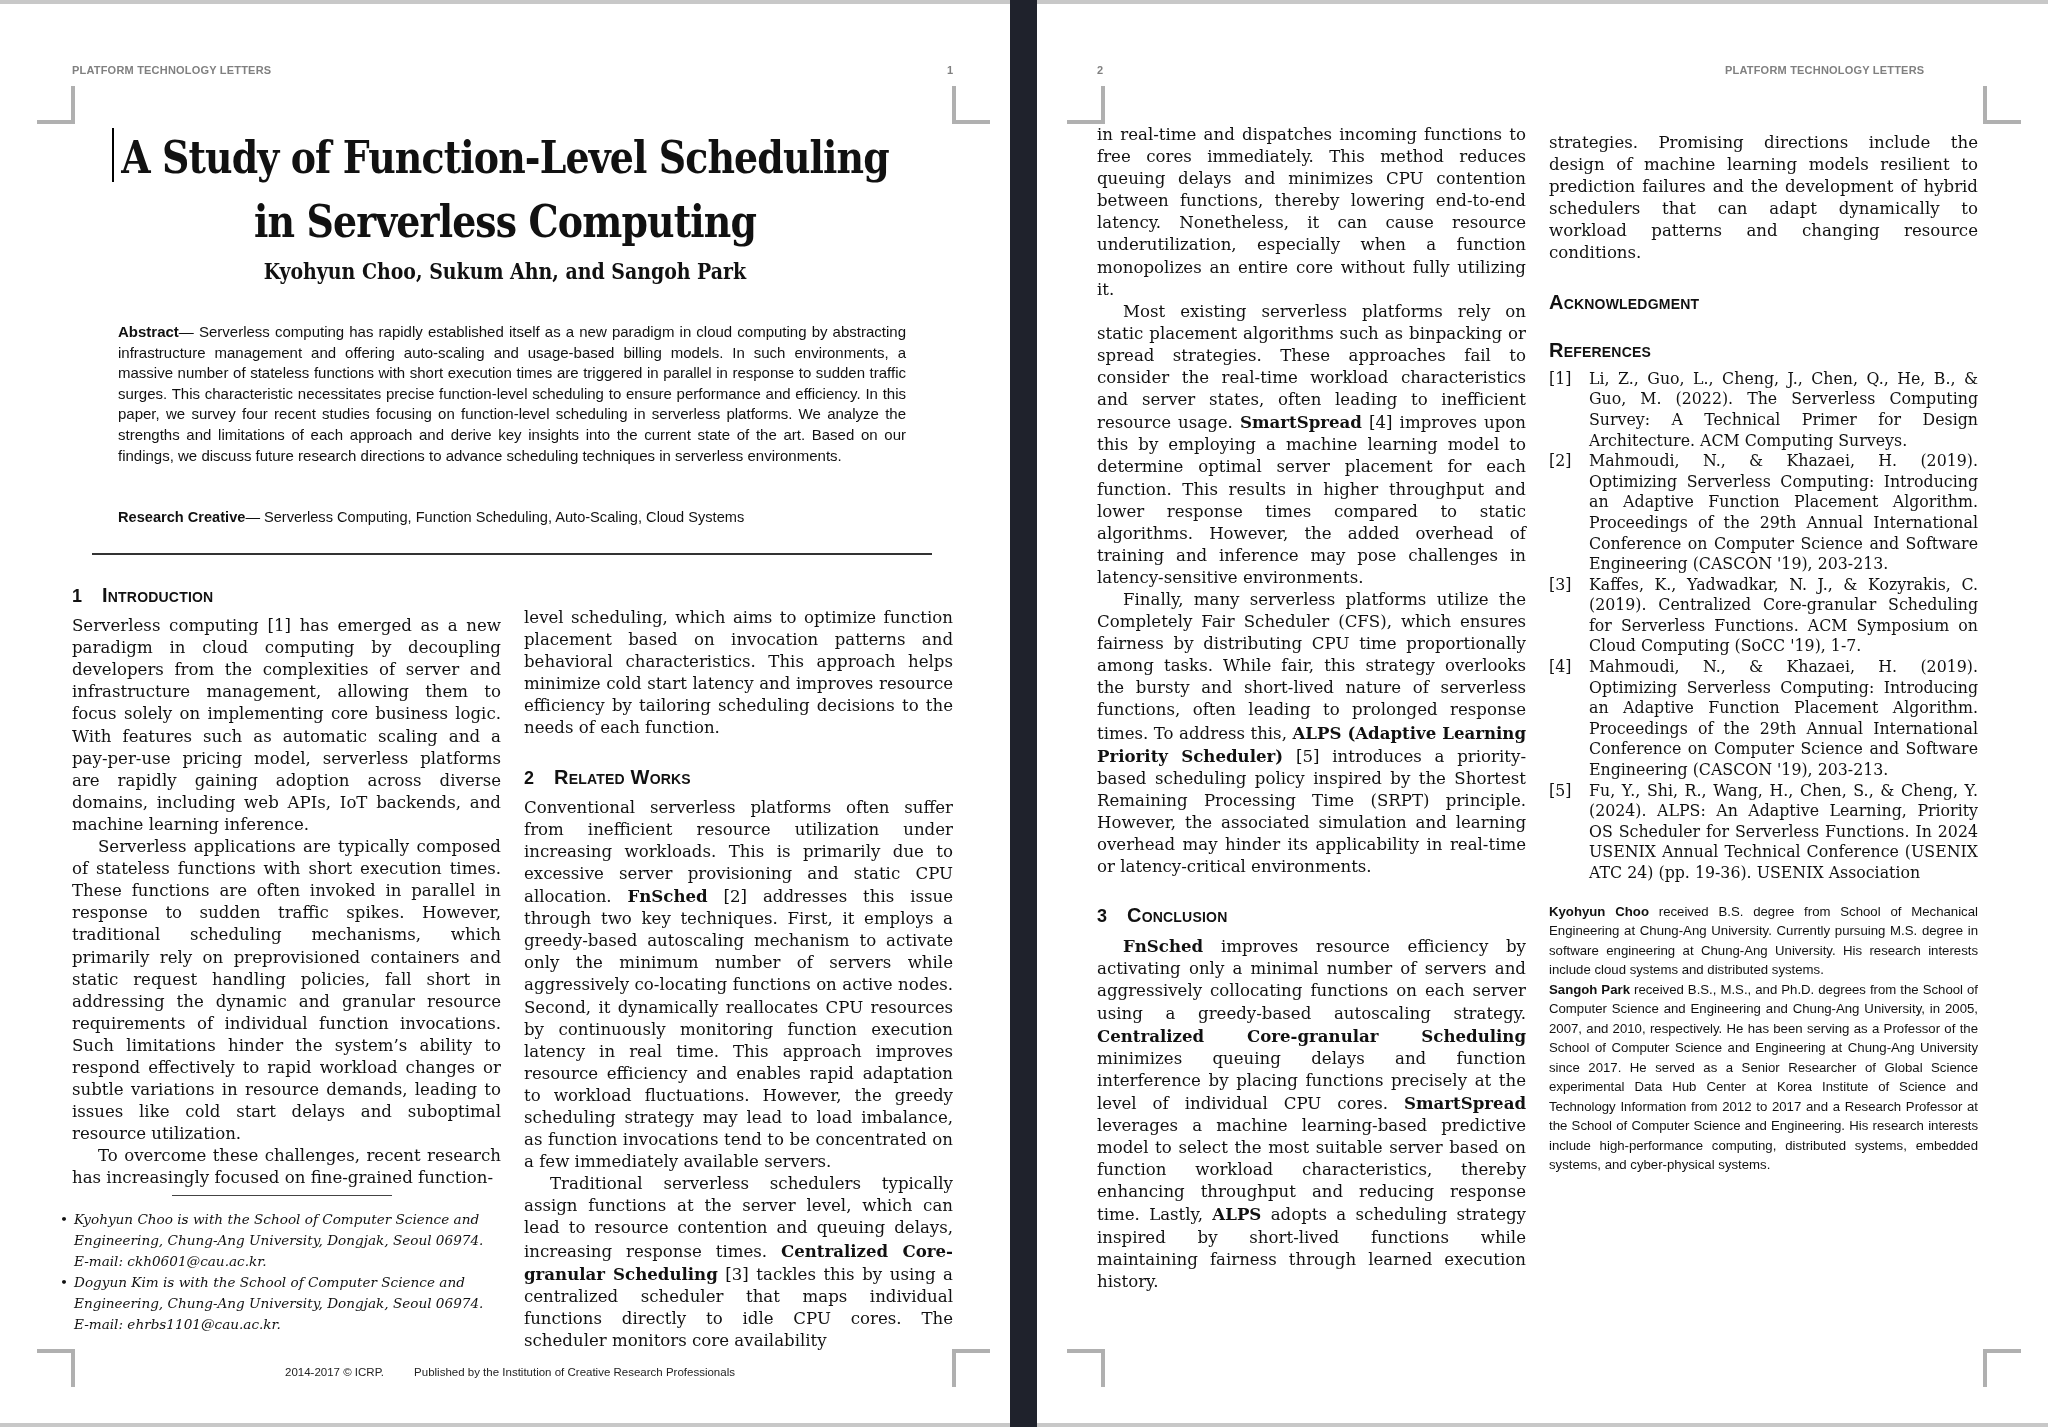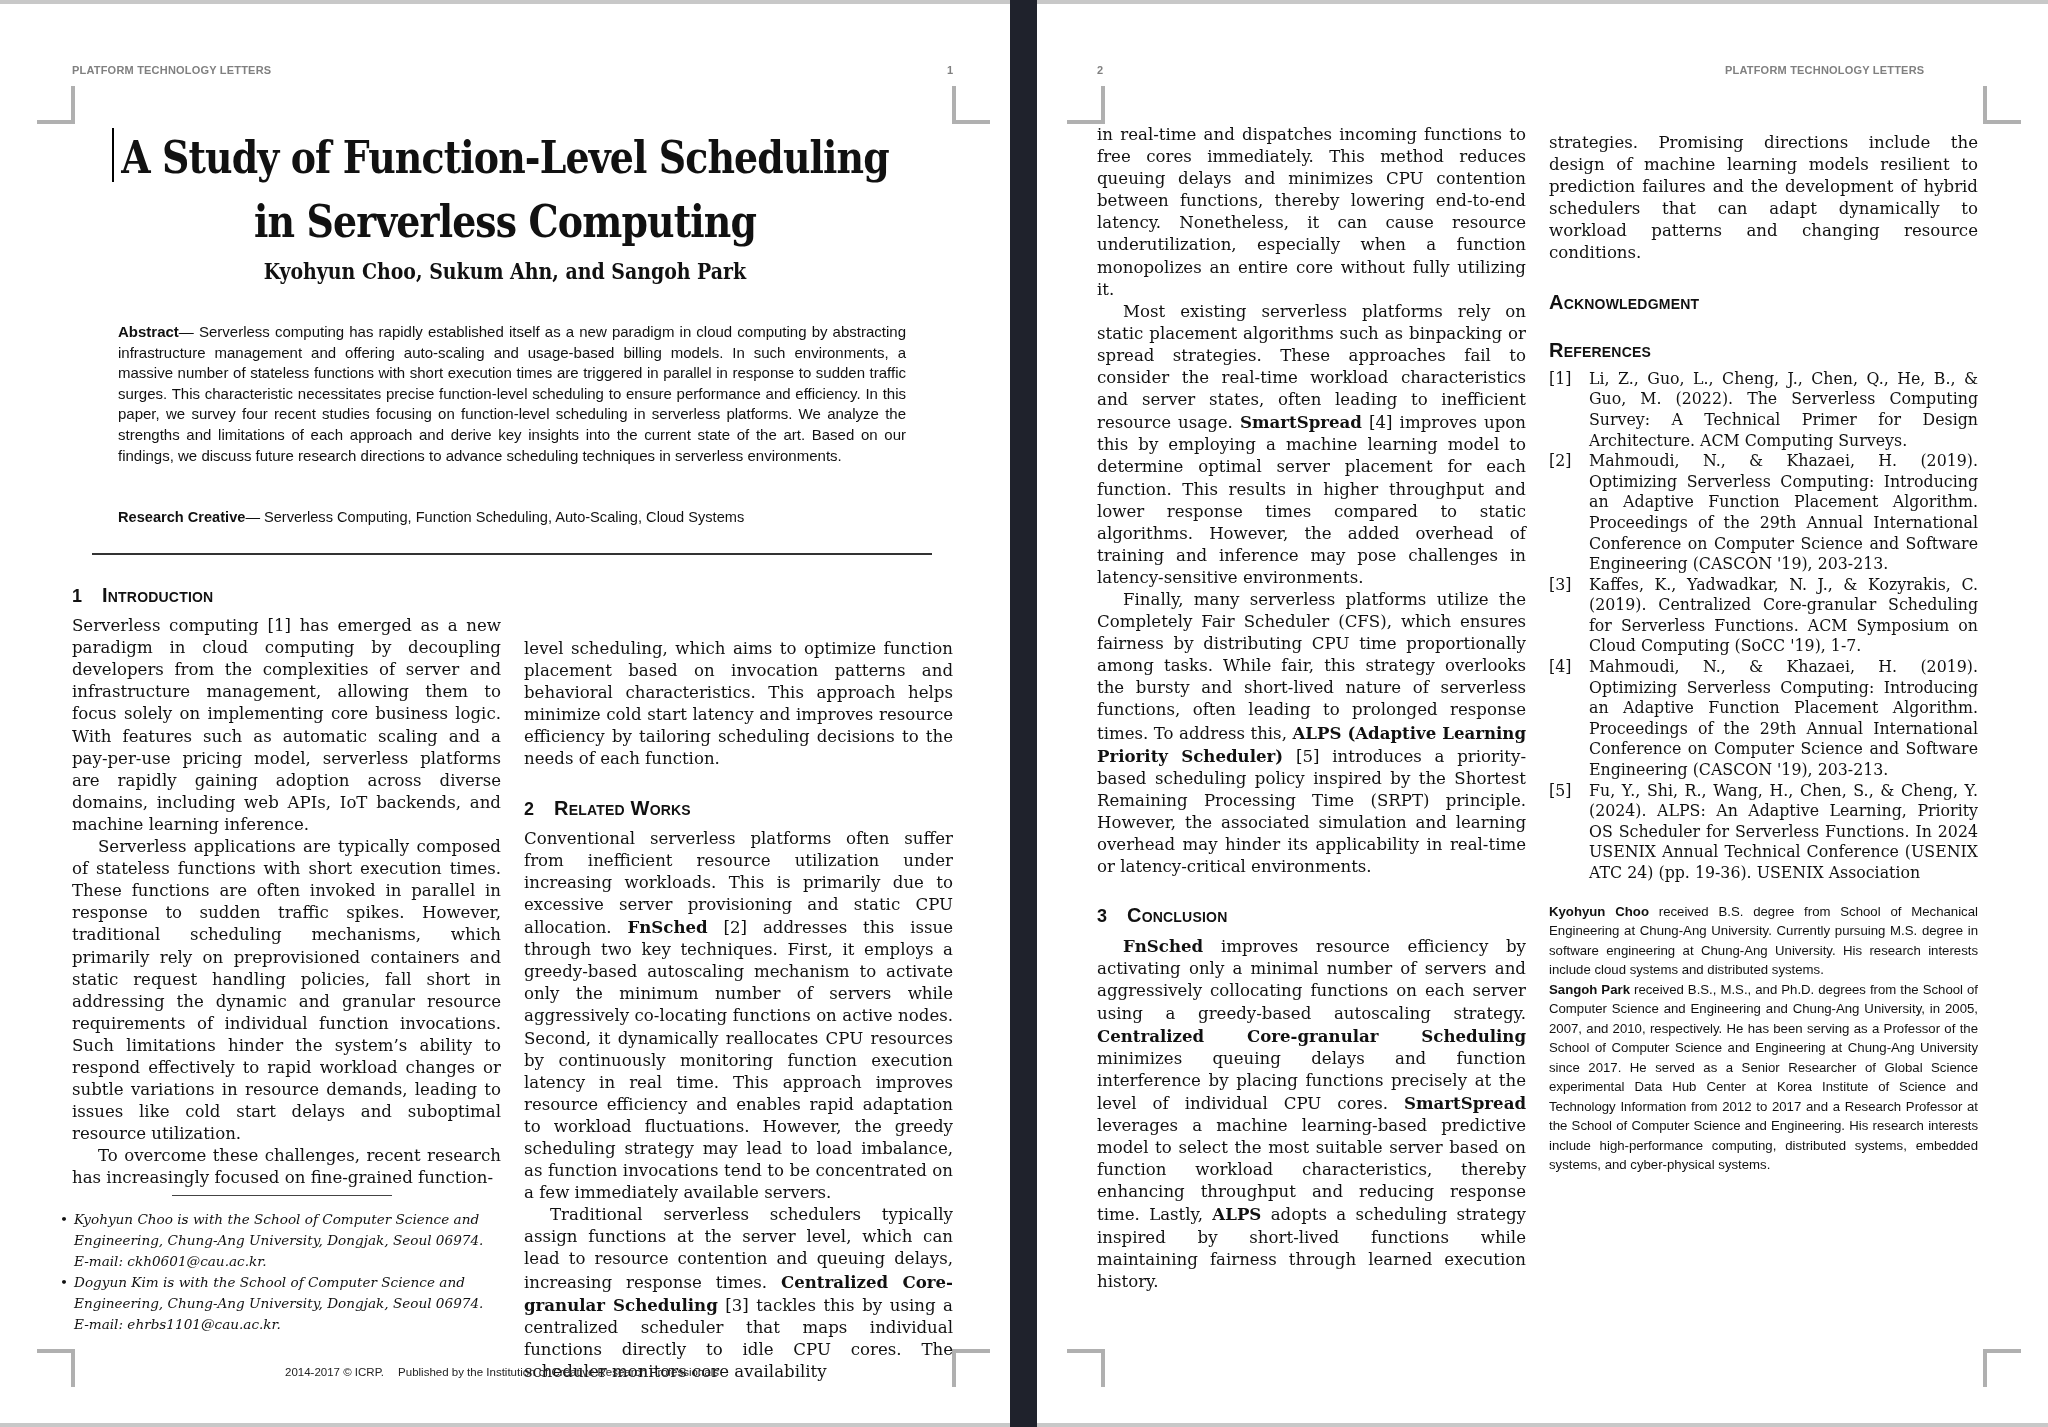--- a/index.html
+++ b/index.html
@@ -31,21 +31,21 @@
   .sec { font-family:"Liberation Sans", sans-serif; font-weight:bold; font-size:20px; margin:0 0 8px 0; letter-spacing:0.2px; }
   .sec .num { display:inline-block; width:30px; font-size:18px; }
   .sec .sc { font-variant:small-caps; }
   .sec.gap { margin-top:26px; }
 
   .fn-rule { position:absolute; left:172px; top:1191px; width:220px; height:1px; background:#444; }
   .footnotes { position:absolute; left:60px; top:1205px; width:440px; font-style:italic; font-size:13.6px; line-height:21px; margin:0; padding:0; list-style:none; }
   .footnotes li { position:relative; padding-left:14px; }
   .footnotes li::before { content:"•"; position:absolute; left:0; font-style:normal; }
   .footer { position:absolute; left:285px; top:1362px; font-family:"Liberation Sans", sans-serif; font-size:11.5px; color:#222; }
-  .footer span + span { margin-left:14px; }
+  .footer span + span { margin-left:30px; }
 
   .refs { margin:0; padding:0; list-style:none; font-size:15.8px; line-height:20.6px; }
   .refs li { display:flex; margin-bottom:0; }
   .refs .rn { width:40px; flex:none; }
   .refs .rt { flex:1; text-align:justify; }
   .bio { font-family:"Liberation Sans", sans-serif; font-size:13.2px; line-height:19.5px; text-align:justify; margin:0 0 14px 0; }
   .bio b { font-weight:bold; }
 </style>
 </head>
 <body>
@@ -81,21 +81,21 @@
     <p class="ind">Serverless applications are typically composed of stateless functions with short execution times. These functions are often invoked in parallel in response to sudden traffic spikes. However, traditional scheduling mechanisms, which primarily rely on preprovisioned containers and static request handling policies, fall short in addressing the dynamic and granular resource requirements of individual function invocations. Such limitations hinder the system’s ability to respond effectively to rapid workload changes or subtle variations in resource demands, leading to issues like cold start delays and suboptimal resource utilization.</p>
     <p class="ind">To overcome these challenges, recent research has increasingly focused on fine-grained function-</p>
   </div>
 
   <div class="fn-rule"></div>
   <ul class="footnotes">
     <li>Kyohyun Choo is with the School of Computer Science and Engineering, Chung-Ang University, Dongjak, Seoul 06974. E-mail: ckh0601@cau.ac.kr.</li>
     <li>Dogyun Kim is with the School of Computer Science and Engineering, Chung-Ang University, Dongjak, Seoul 06974. E-mail: ehrbs1101@cau.ac.kr.</li>
   </ul>
 
-  <div class="col" style="left:524px; top:634px; width:429px;">
+  <div class="col" style="left:524px; top:603px; width:429px;">
     <p style="text-align:justify;">level scheduling, which aims to optimize function placement based on invocation patterns and behavioral characteristics. This approach helps minimize cold start latency and improves resource efficiency by tailoring scheduling decisions to the needs of each function.</p>
     <div class="sec gap">
       <span class="num">2</span><span class="sc">Related Works</span>
     </div>
     <p><span>Conventional serverless platforms often suffer from inefficient resource utilization under increasing workloads. This is primarily due to excessive server provisioning and static CPU allocation. </span><b>FnSched</b><span> [2] addresses this issue through two key techniques. First, it employs a greedy-based autoscaling mechanism to activate only the minimum number of servers while aggressively co-locating functions on active nodes. Second, it dynamically reallocates CPU resources by continuously monitoring function execution latency in real time. This approach improves resource efficiency and enables rapid adaptation to workload fluctuations. However, the greedy scheduling strategy may lead to load imbalance, as function invocations tend to be concentrated on a few immediately available servers.</span></p>
     <p class="ind"><span>Traditional serverless schedulers typically assign functions at the server level, which can lead to resource contention and queuing delays, increasing response times. </span><b>Centralized Core-granular Scheduling</b><span> [3] tackles this by using a centralized scheduler that maps individual functions directly to idle CPU cores. The scheduler monitors core availability</span></p>
   </div>
 
   <div class="footer">
     <span>2014-2017 © ICRP.</span><span>Published by the Institution of Creative Research Professionals</span>

